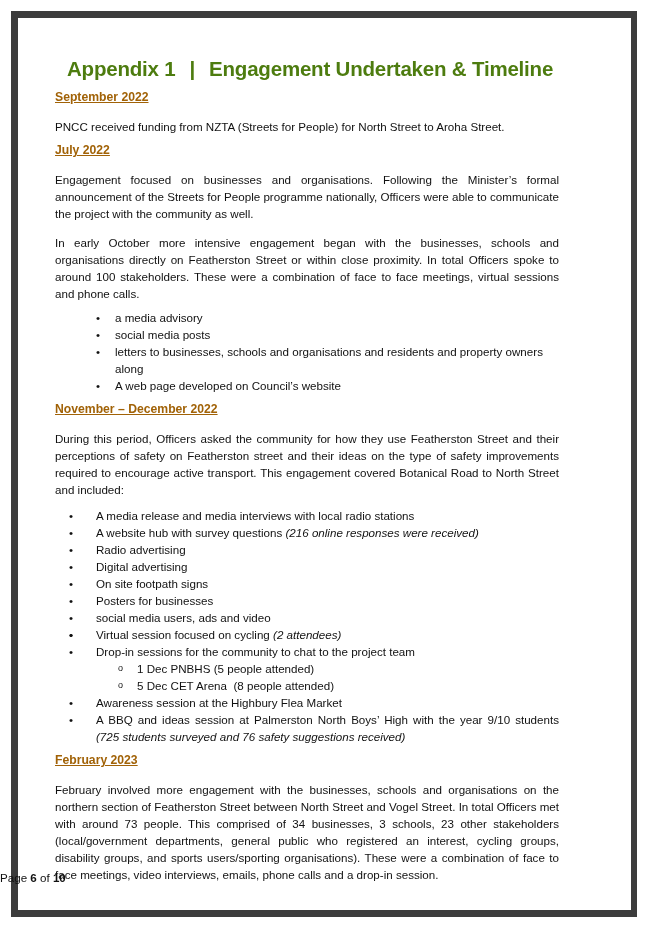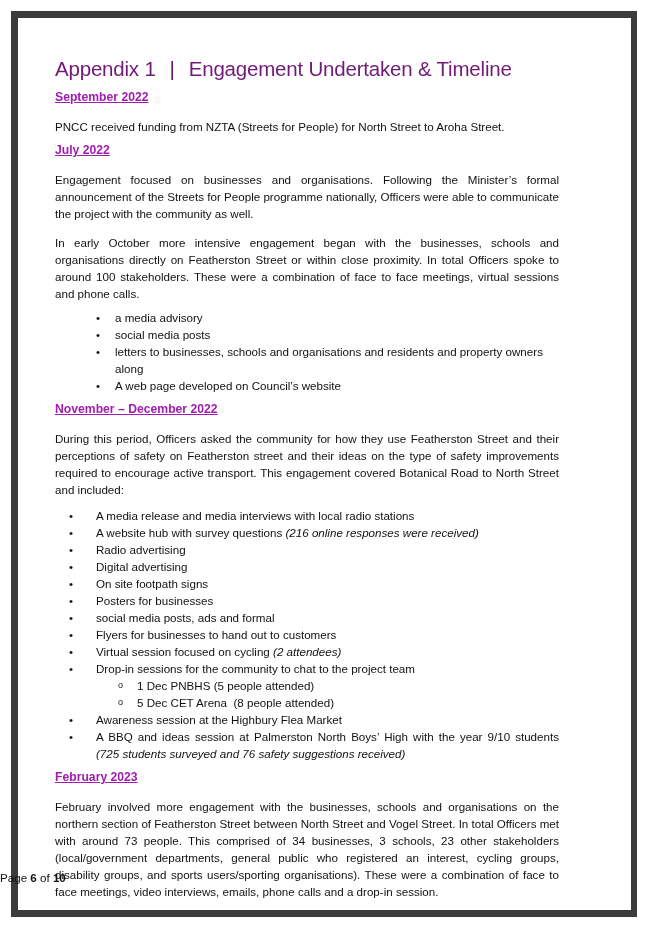--- a/index.html
+++ b/index.html
@@ -27,35 +27,35 @@
     }
     .content {
       position: absolute;
       left: 55px;
       top: 60px;
       width: 504px;
       font-size: 11.6px;
       line-height: 17px;
     }
     h1.title {
-      font-weight: normal;
+      font-weight: bold;
       font-size: 20.5px;
       letter-spacing: -0.2px;
-      margin: 0 0 12px 0;
-      color: #701a75;
+      margin: 0 0 12px 12px;
+      color: #4d7c0f;
       white-space: nowrap;
     }
     h1.title .sep { margin: 0 14px; }
     .sec-head {
       font-weight: bold;
       text-decoration: underline;
       font-size: 12.2px;
       margin: 0;
       line-height: 17px;
-      color: #a21caf;
+      color: #a16207;
     }
     p {
       margin: 12px 0 7px 0;
       text-align: justify;
     }
     .sec { margin-bottom: 6px; }
     ul.bullets {
       list-style: none;
       margin: 0 0 7px 0;
       padding: 0;
@@ -128,22 +128,22 @@
   <div class="sec">
     <div class="sec-head">November – December 2022</div>
     <p style="margin-bottom:9px">During this period, Officers asked the community for how they use Featherston Street and their perceptions of safety on Featherston street and their ideas on the type of safety improvements required to encourage active transport. This engagement covered Botanical Road to North Street and included:</p>
     <ul class="bullets shallow">
       <li><span class="dot">•</span><span>A media release and media interviews with local radio stations</span></li>
       <li><span class="dot">•</span><span class="pre">A website hub with survey questions </span><em>(216 online responses were received)</em></li>
       <li><span class="dot">•</span><span>Radio advertising</span></li>
       <li><span class="dot">•</span><span>Digital advertising</span></li>
       <li><span class="dot">•</span><span>On site footpath signs</span></li>
       <li><span class="dot">•</span><span>Posters for businesses</span></li>
-      <li><span class="dot">•</span><span>social media posts, ads and formal</span></li>
-      <li><span class="dot">•</span><span>Flyers for businesses to hand out to customers</span></li>
+      <li><span class="dot">•</span><span>social media users, ads and video</span></li>
+      <li><span class="dot">•</span></li>
       <li><span class="dot">•</span><span class="pre">Virtual session focused on cycling </span><em>(2 attendees)</em></li>
       <li><span class="dot">•</span><span>Drop-in sessions for the community to chat to the project team</span>
         <ul class="sub">
           <li><span class="circ">o</span><span class="pre">1 Dec PNBHS (5 people attended)</span></li>
           <li><span class="circ">o</span><span class="pre">5 Dec CET Arena  (8 people attended)</span></li>
         </ul>
       </li>
       <li><span class="dot">•</span><span>Awareness session at the Highbury Flea Market</span></li>
       <li style="text-align:justify"><span class="dot">•</span><span>A BBQ and ideas session at Palmerston North Boys’ High with the year 9/10 students </span><em>(725 students surveyed and 76 safety suggestions received)</em></li>
     </ul>

